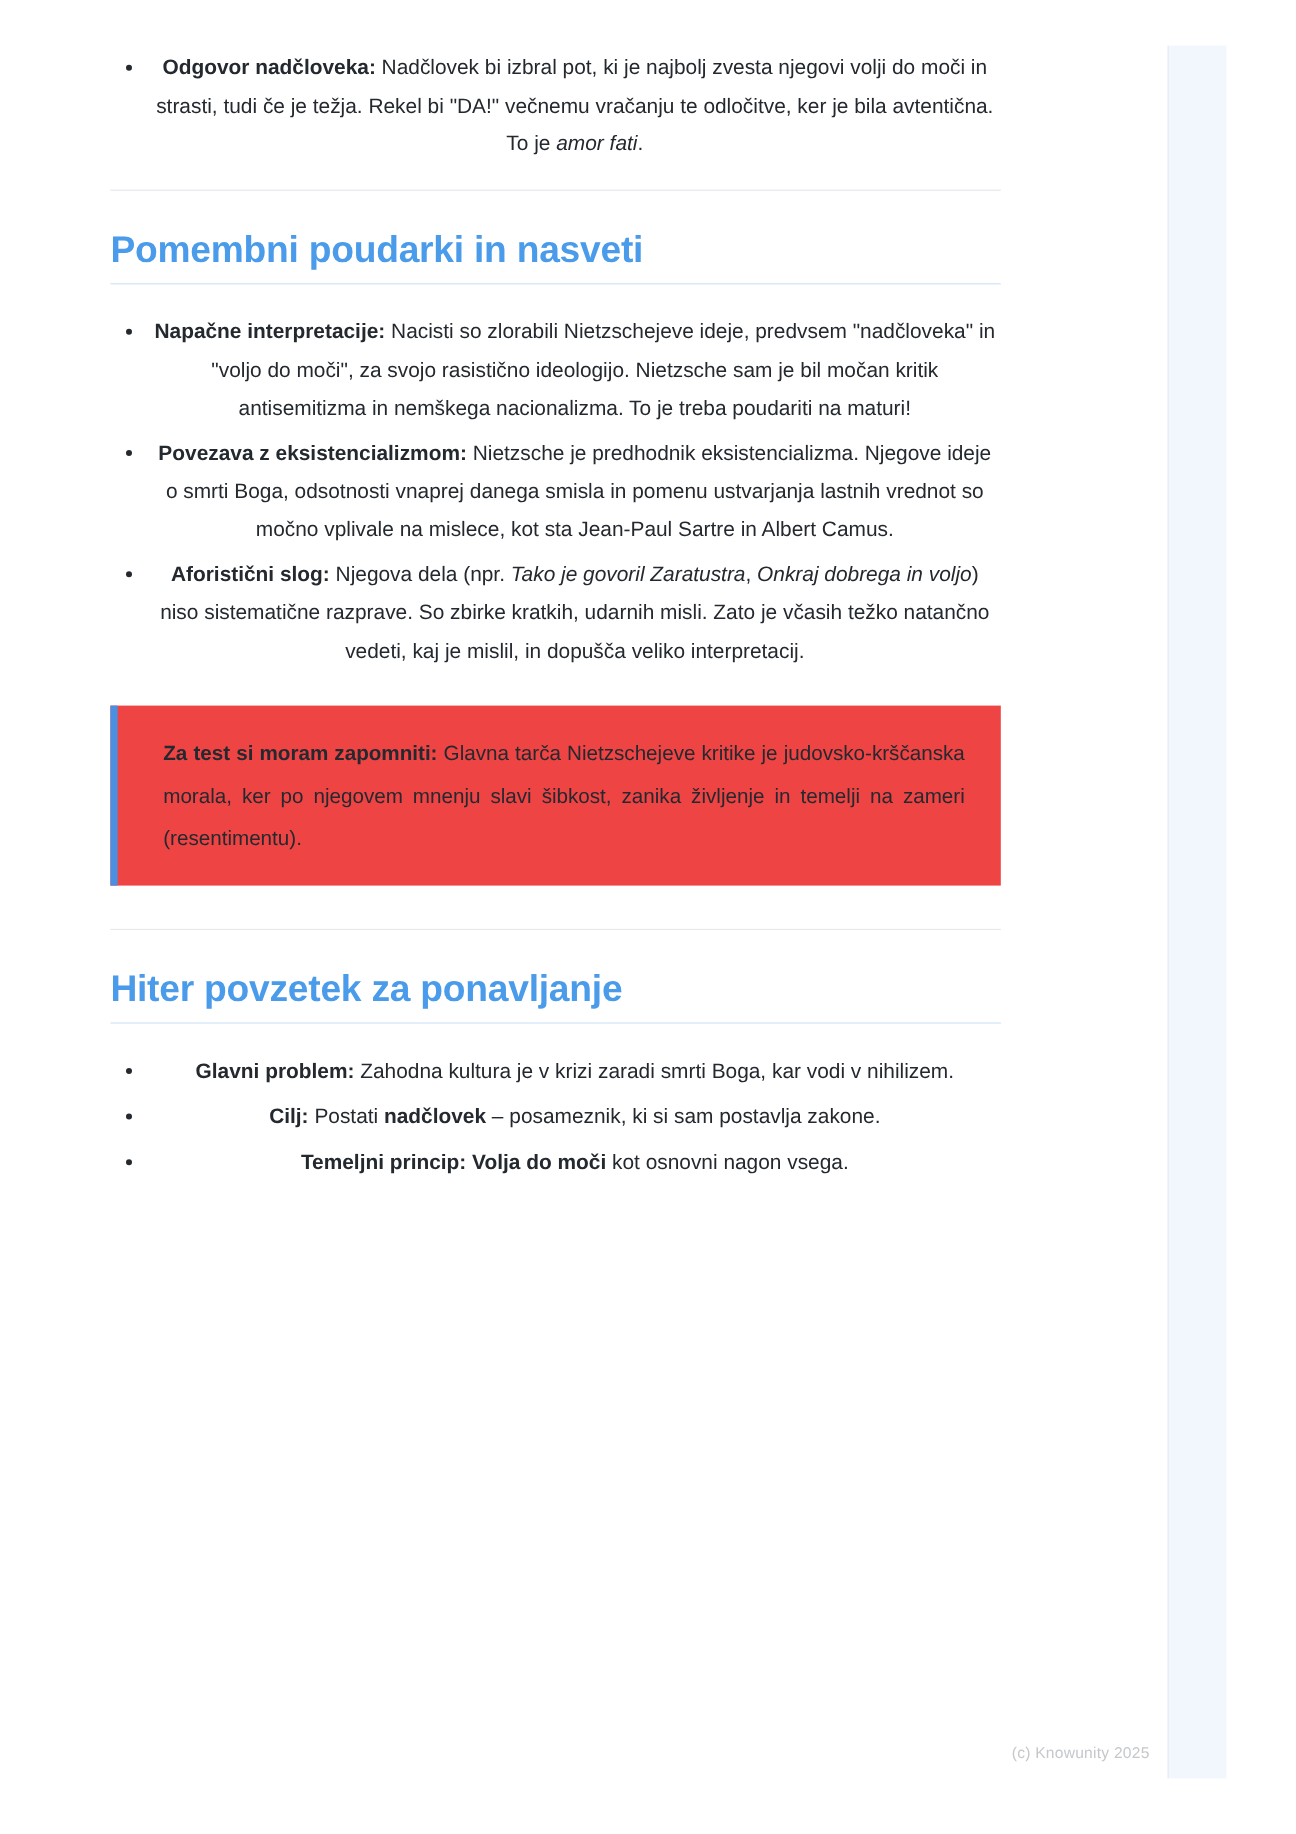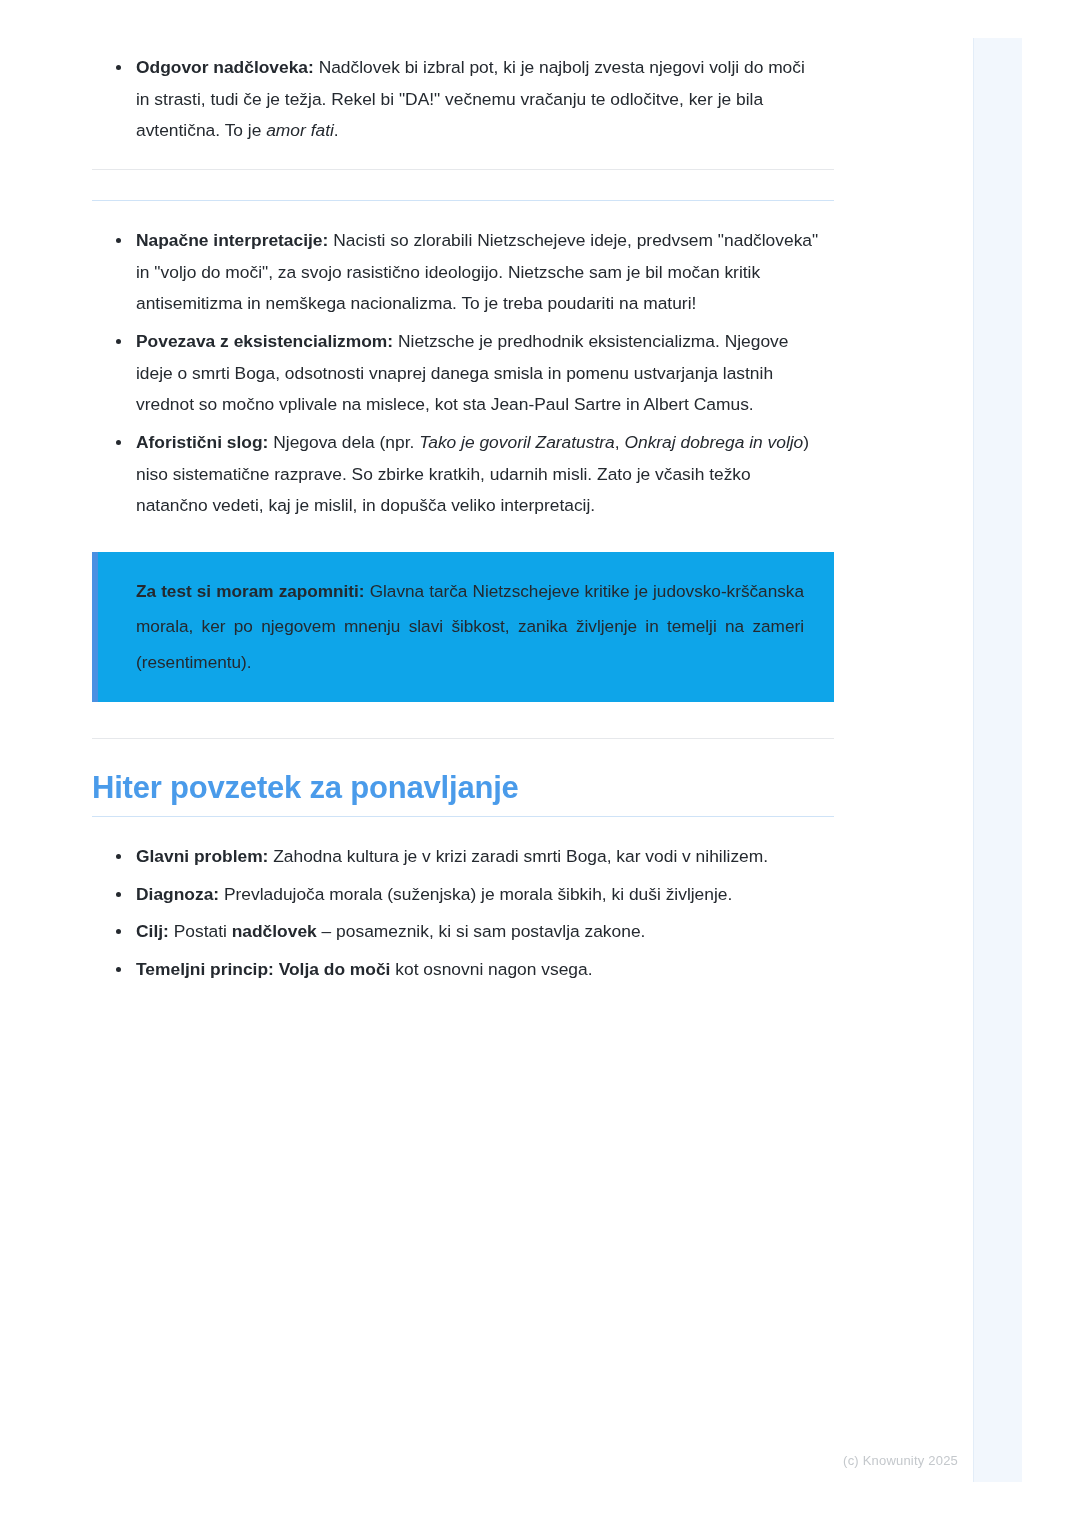--- a/index.html
+++ b/index.html
@@ -39,22 +39,23 @@
     border-left: 1px solid #e3edf8;
   }
   .content {
     position: absolute;
     left: 92px;
     top: 40px;
     width: 742px;
   }
   ul.bullets {
     list-style: none;
-    margin: 12px;
+    margin: 1px;
     padding: 0;
+    text-align: center;
   }
   ul.bullets li {
     position: relative;
     padding-left: 32px;
     margin: 0 0 6px 0;
     font-size: 17.4px;
     line-height: 1.82;
     color: #24292f;
   }
   ul.bullets li::before {
@@ -83,21 +84,21 @@
     margin: 0 0 10px 0;
     letter-spacing: -0.2px;
   }
   .section-rule {
     border: none;
     border-top: 1px solid #cfe3f7;
     margin: 0 0 24px 0;
   }
   .callout {
     position: relative;
-    background: #0ea5e9;
+    background: #ef4444;
     border-left: 6px solid #4a90e2;
     padding: 22px 30px 22px 38px;
     margin: 30px 0 0 0;
   }
   .callout p {
     margin: 0;
     font-size: 17.2px;
     line-height: 2.05;
     text-align: justify;
     color: #24292f;
@@ -122,20 +123,21 @@
   <div class="content">
 
     <ul class="bullets">
       <li>
         <strong>Odgovor nadčloveka:</strong><span> Nadčlovek bi izbral pot, ki je najbolj zvesta njegovi volji do moči in strasti, tudi če je težja. Rekel bi "DA!" večnemu vračanju te odločitve, ker je bila avtentična. To je </span><em>amor fati</em><span>.</span>
       </li>
     </ul>
 
     <hr class="divider">
 
+    <h2 class="section">Pomembni poudarki in nasveti</h2>
     <hr class="section-rule">
 
     <ul class="bullets">
       <li>
         <strong>Napačne interpretacije:</strong><span> Nacisti so zlorabili Nietzschejeve ideje, predvsem "nadčloveka" in "voljo do moči", za svojo rasistično ideologijo. Nietzsche sam je bil močan kritik antisemitizma in nemškega nacionalizma. To je treba poudariti na maturi!</span>
       </li>
       <li>
         <strong>Povezava z eksistencializmom:</strong><span> Nietzsche je predhodnik eksistencializma. Njegove ideje o smrti Boga, odsotnosti vnaprej danega smisla in pomenu ustvarjanja lastnih vrednot so močno vplivale na mislece, kot sta Jean-Paul Sartre in Albert Camus.</span>
       </li>
       <li>
@@ -150,23 +152,20 @@
     <hr class="divider" style="margin-top:36px;">
 
     <h2 class="section">Hiter povzetek za ponavljanje</h2>
     <hr class="section-rule">
 
     <ul class="bullets">
       <li>
         <strong>Glavni problem:</strong><span> Zahodna kultura je v krizi zaradi smrti Boga, kar vodi v nihilizem.</span>
       </li>
       <li>
-        <strong>Diagnoza:</strong><span> Prevladujoča morala (suženjska) je morala šibkih, ki duši življenje.</span>
-      </li>
-      <li>
         <strong>Cilj:</strong><span> Postati </span><strong>nadčlovek</strong><span> – posameznik, ki si sam postavlja zakone.</span>
       </li>
       <li>
         <strong>Temeljni princip: Volja do moči</strong><span> kot osnovni nagon vsega.</span>
       </li>
     </ul>
 
   </div>
 
   <div class="footer-note">(c) Knowunity 2025</div>

